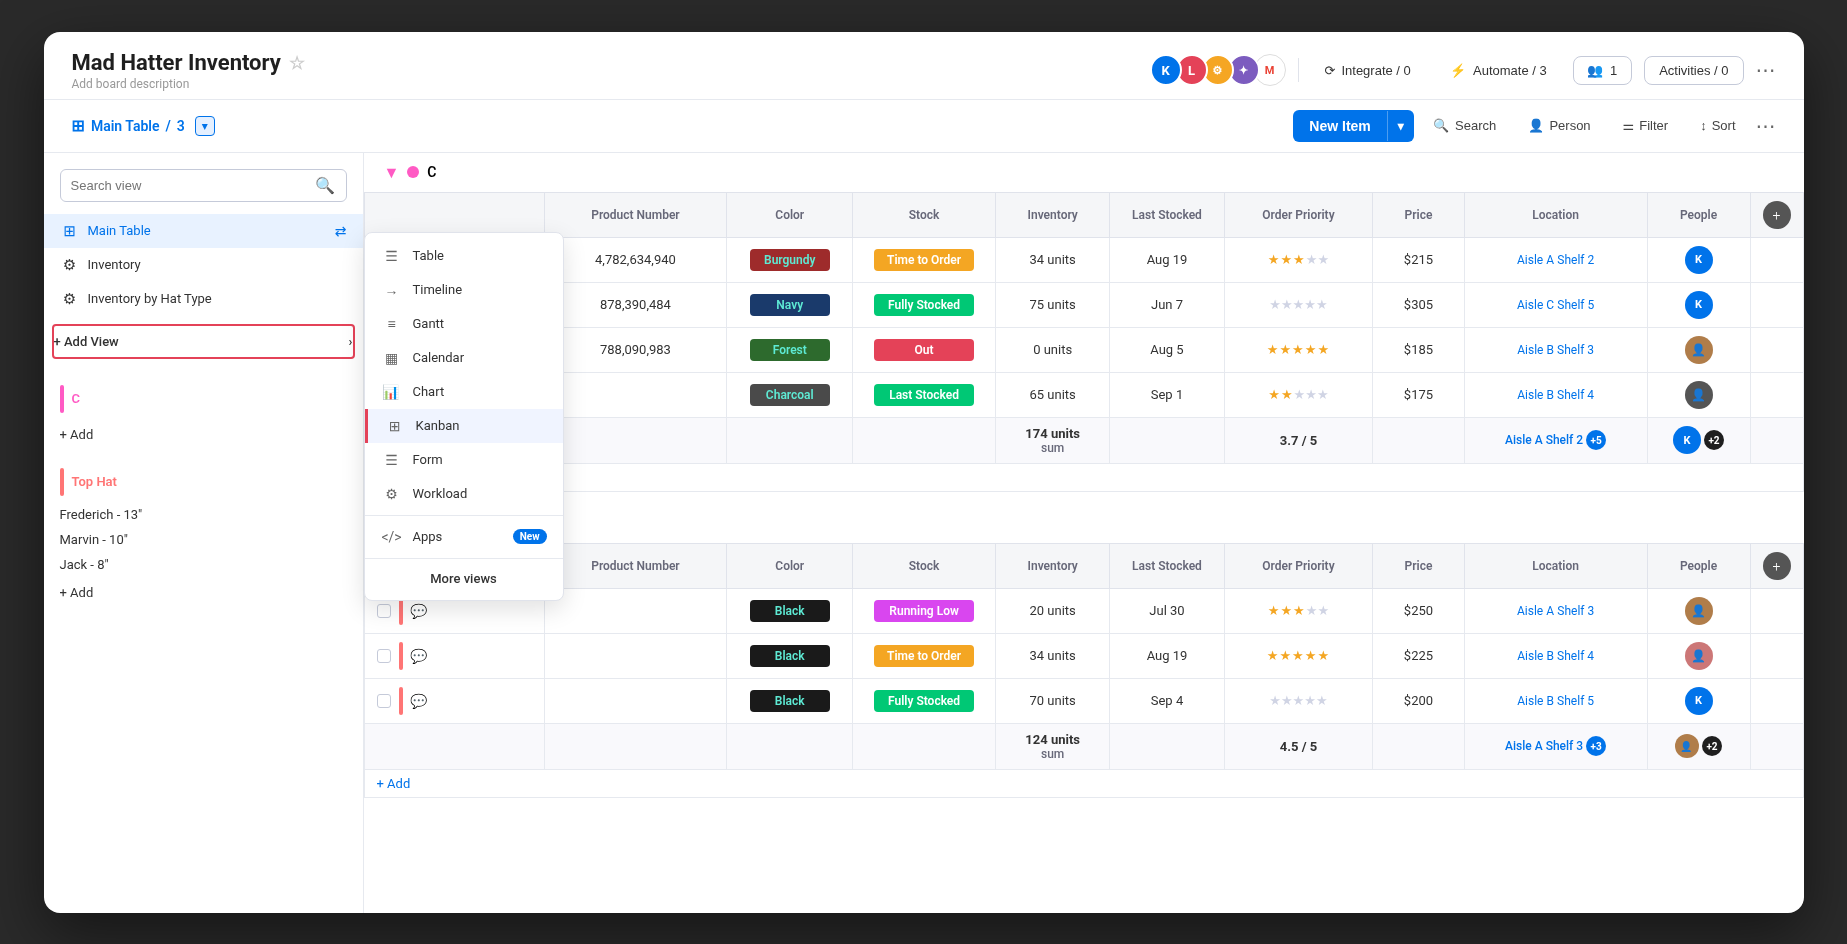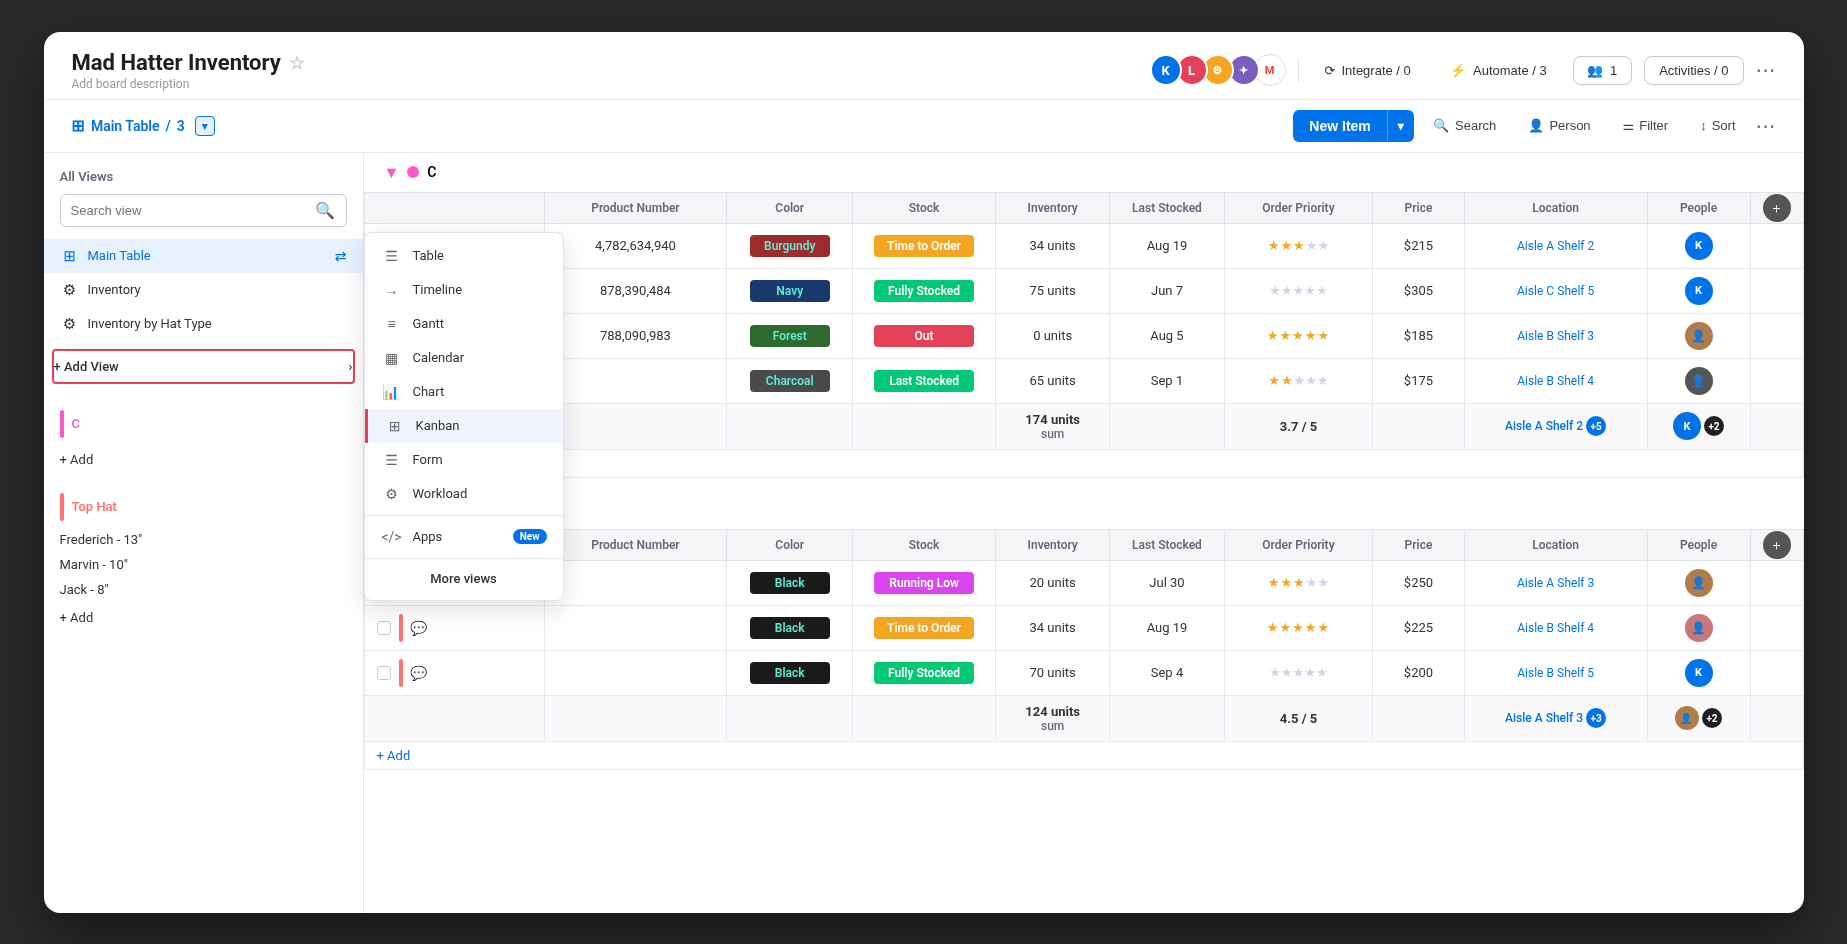--- a/index.html
+++ b/index.html
@@ -203,21 +203,21 @@
       display: flex; align-items: center; gap: 8px;
       padding: 10px 20px;
       font-size: 14px; font-weight: 600;
       cursor: pointer;
     }
 
     
     .data-table { width: 100%; border-collapse: collapse; }
     .data-table th {
       background: #f5f6f8;
-      padding: 1px 12px;
+      padding: 8px 12px;
       font-size: 12px; font-weight: 600; color: #676879;
       text-align: center; border: 1px solid #e0e3eb;
       white-space: nowrap;
     }
     .data-table th:first-child { text-align: left; width: 200px; }
     .data-table td {
       padding: 8px 12px;
       font-size: 13px; color: #333;
       border: 1px solid #e6e9ef;
       text-align: center;
@@ -397,21 +397,20 @@
         <span>↕</span>
         <span>Sort</span>
       </button>
       <span class="more-icon">⋯</span>
     </div>
   </div>
 
   <div class="main-content">
 
     <div class="views-panel">
-      <div class="views-header">All Views</div>
       <div class="search-view-input">
         <input type="text" placeholder="Search view" style="">
         <span style="color:#999">🔍</span>
       </div>
 
       <div class="view-item active">
         <span class="view-item-icon">⊞</span>
         <span>Main Table</span>
         <span class="view-item-share">⇄</span>
       </div>

